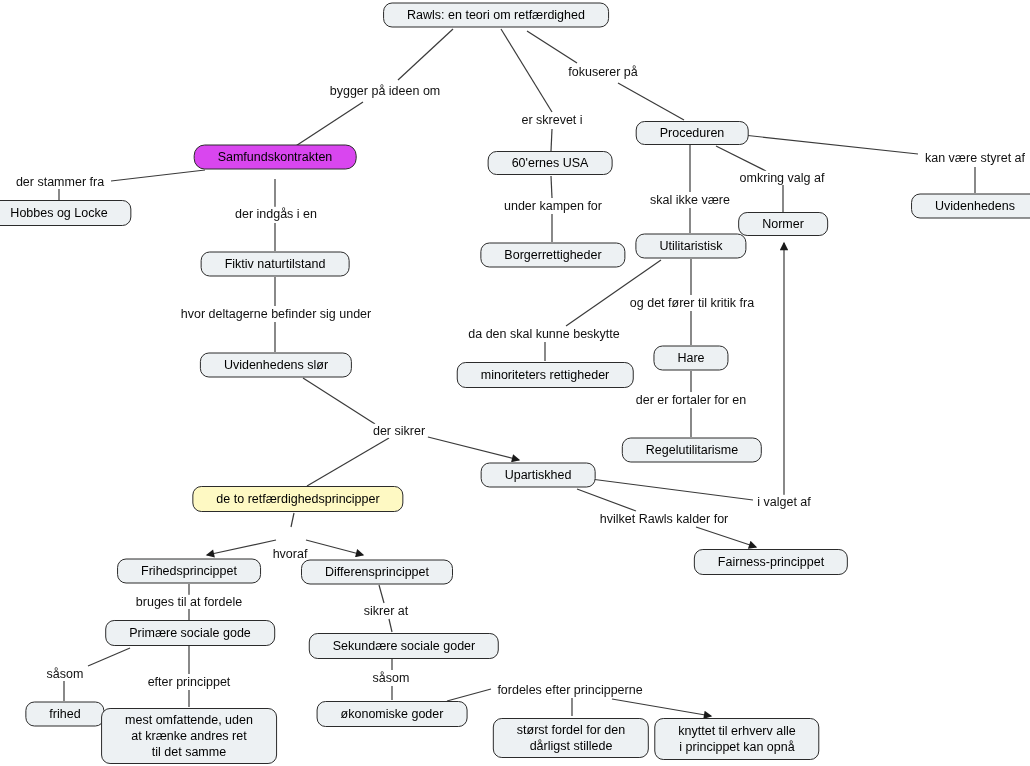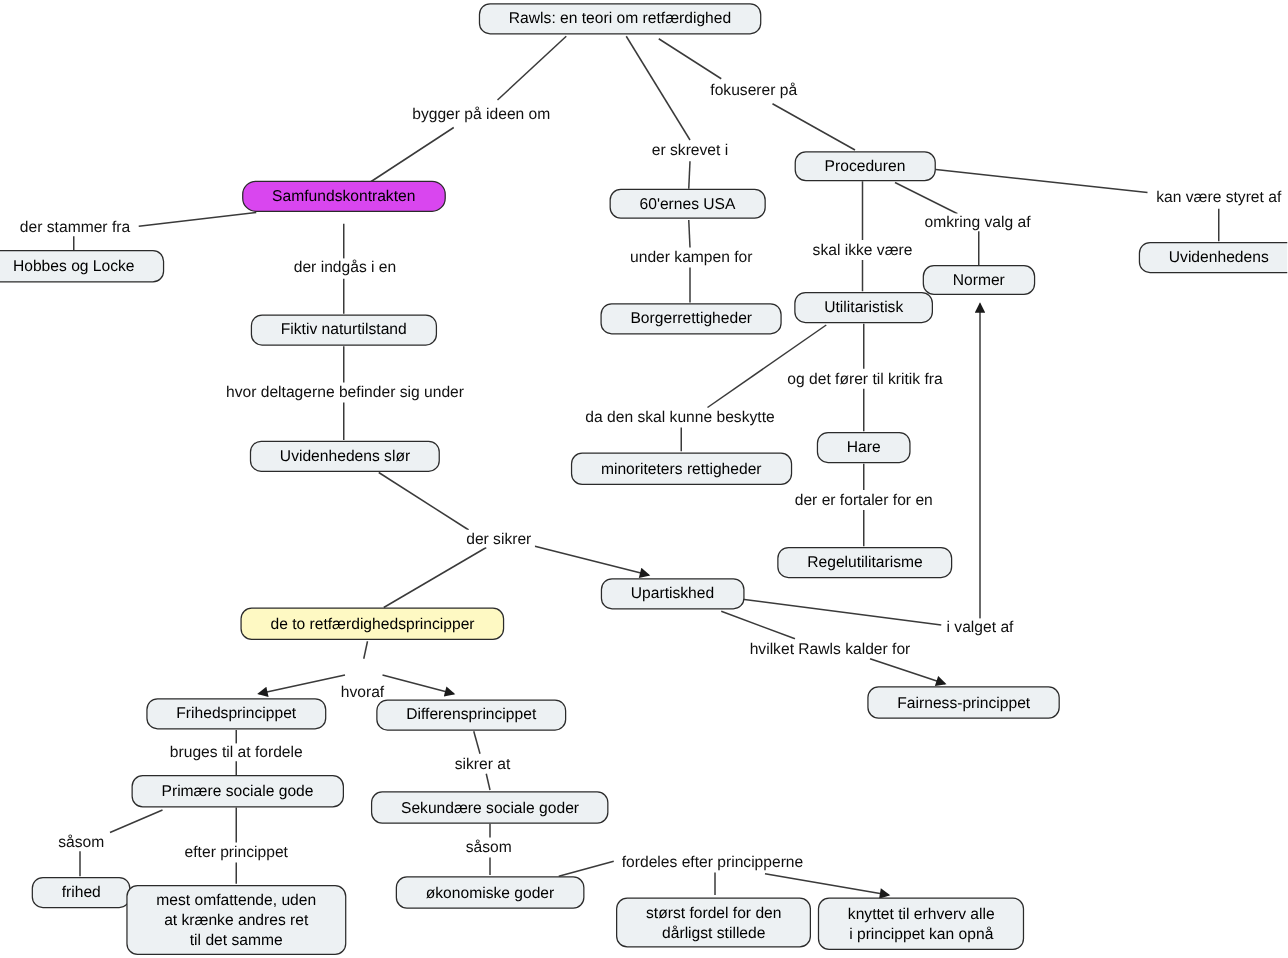--- a/index.html
+++ b/index.html
@@ -139,19 +139,19 @@
     <div class="node" style="left: 538px; top: 475px; min-width: 90px; min-height: 25px; background: rgb(237, 241, 243); border-color: rgb(43, 43, 43);">Upartiskhed</div>
     <div class="node" style="left: 771px; top: 562px; min-width: 132px; min-height: 26px; background: rgb(237, 241, 243); border-color: rgb(43, 43, 43);">Fairness-princippet</div>
     <div class="node" style="left: 298px; top: 499px; min-width: 194px; min-height: 26px; background: #fef9c3; border-color: rgb(43, 43, 43);">de to retfærdighedsprincipper</div>
     <div class="node" style="left: 189px; top: 571px; min-width: 117px; min-height: 25px; background: rgb(237, 241, 243); border-color: rgb(43, 43, 43);">Frihedsprincippet</div>
     <div class="node" style="left: 377px; top: 572px; min-width: 129px; min-height: 25px; background: rgb(237, 241, 243); border-color: rgb(43, 43, 43);">Differensprincippet</div>
     <div class="node" style="left: 190px; top: 633px; min-width: 144px; min-height: 26px; background: rgb(237, 241, 243); border-color: rgb(43, 43, 43);">Primære sociale gode</div>
     <div class="node" style="left: 65px; top: 714px; min-width: 50px; min-height: 25px; background: rgb(237, 241, 243); border-color: rgb(43, 43, 43);">frihed</div>
     <div class="node" style="left: 189px; top: 736px; min-width: 150px; min-height: 56px; background: rgb(237, 241, 243); border-color: rgb(43, 43, 43);">mest omfattende, uden
 at krænke andres ret
 til det samme</div>
-    <div class="node" style="left: 392px; top: 646px; min-width: 162px; min-height: 26px; background: rgb(237, 241, 243); border-color: rgb(43, 43, 43);">Sekundære sociale goder</div>
+    <div class="node" style="left: 404px; top: 646px; min-width: 162px; min-height: 26px; background: rgb(237, 241, 243); border-color: rgb(43, 43, 43);">Sekundære sociale goder</div>
     <div class="node" style="left: 571px; top: 738px; min-width: 133px; min-height: 40px; background: rgb(237, 241, 243); border-color: rgb(43, 43, 43);">størst fordel for den
 dårligst stillede</div>
     <div class="node" style="left: 392px; top: 714px; min-width: 125px; min-height: 26px; background: rgb(237, 241, 243); border-color: rgb(43, 43, 43);">økonomiske goder</div>
     <div class="node" style="left: 737px; top: 739px; min-width: 144px; min-height: 42px; background: rgb(237, 241, 243); border-color: rgb(43, 43, 43);">knyttet til erhverv alle
 i princippet kan opnå</div>
   </div>
 
 </body></html>

